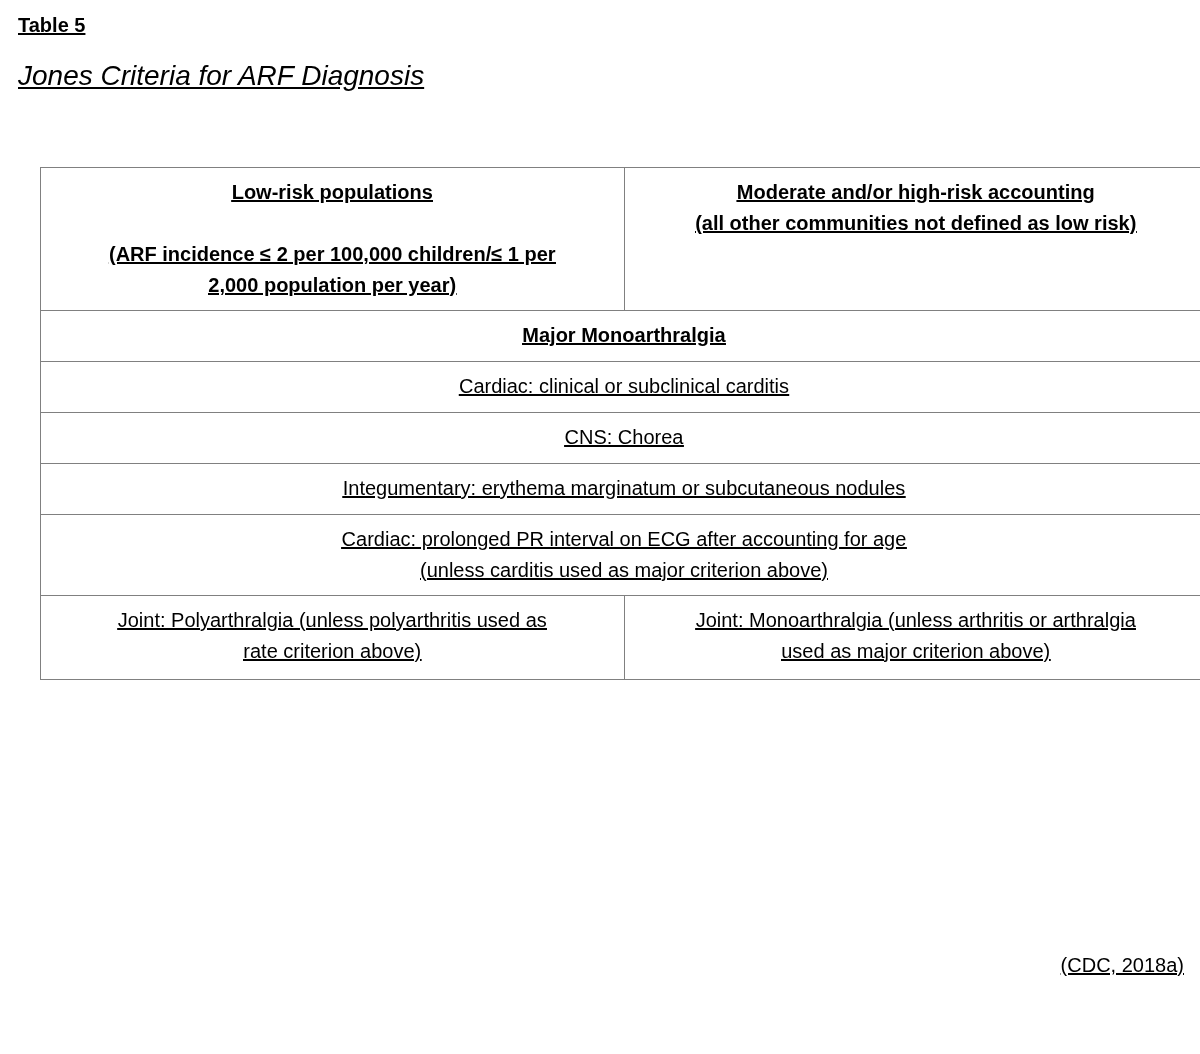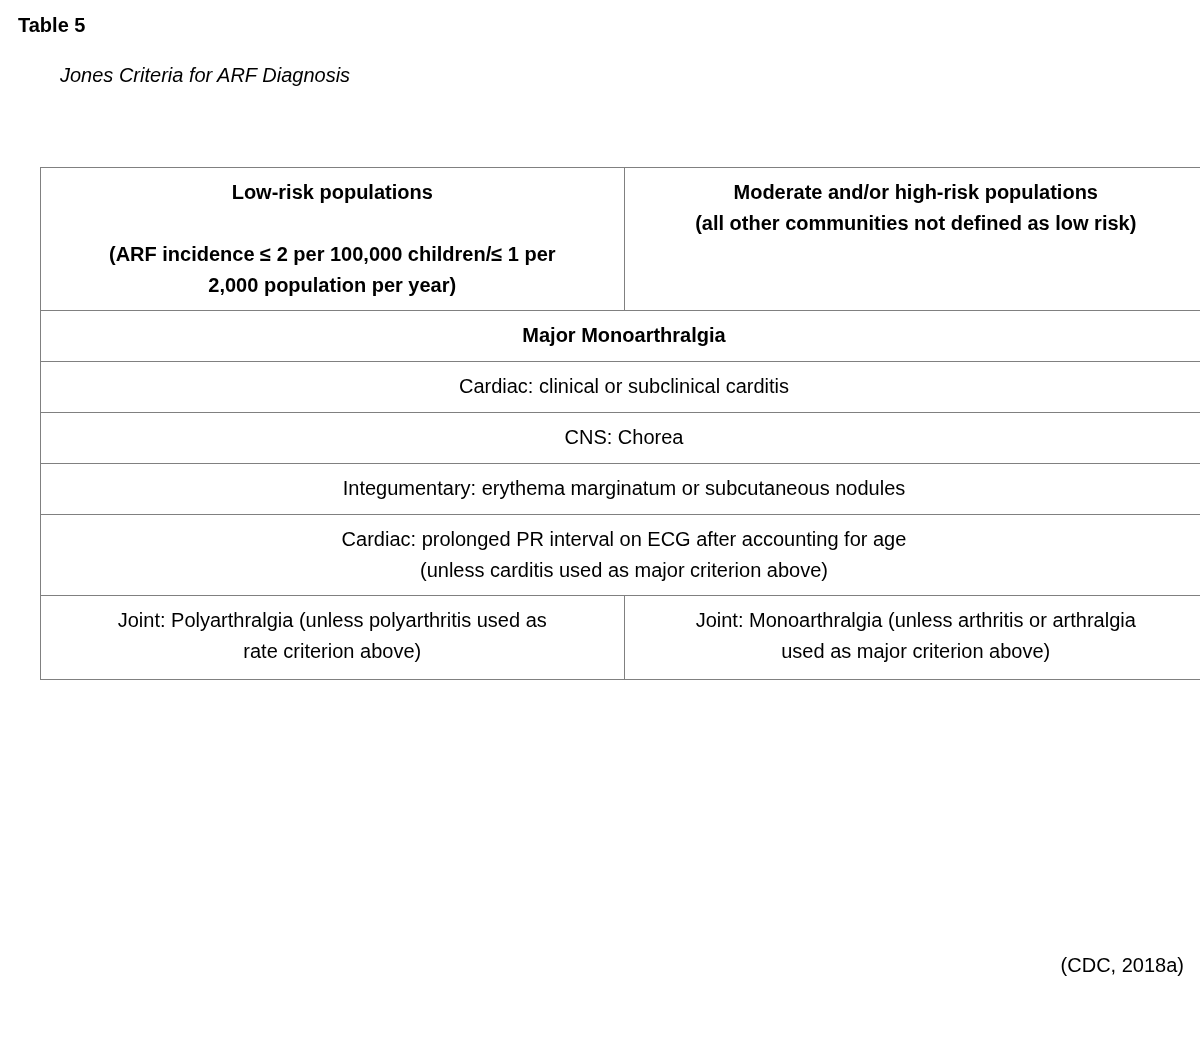--- a/index.html
+++ b/index.html
@@ -1,15 +1,15 @@
 <!DOCTYPE html>
 <html><head>
 <meta charset="utf-8">
 <style>
-  * { box-sizing: border-box; }
+  * { box-sizing: border-box; text-decoration: underline; }
   html, body { margin: 0; padding: 0; background: #ffffff; }
   body {
     font-family: "Liberation Sans", sans-serif;
     color: #000000;
   }
   .page {
     position: relative;
     width: 1200px;
     height: 1054px;
     background: #ffffff;
@@ -20,24 +20,23 @@
     left: 18px;
     top: 10px;
     font-size: 20px;
     font-weight: bold;
     line-height: 31px;
   }
   .doc-caption {
     position: absolute;
     left: 18px;
     top: 60px;
-    font-size: 20px;
+    font-size: 28px;
     font-style: italic;
     line-height: 31px;
-    margin-left: 42px;
   }
   table.jones {
     position: absolute;
     left: 16px;
     top: 167px;
     width: 1168px;
     border-collapse: collapse;
     table-layout: fixed;
     margin-left: 24px;
   }
@@ -83,21 +82,21 @@
 
       <tr class="rh-header">
         <td class="bold">
           <div>Low-risk populations</div>
           <div class="hdr-sub">
             <div>(ARF incidence ≤ 2 per 100,000 children/≤ 1 per</div>
             <div>2,000 population per year)</div>
           </div>
         </td>
         <td class="bold">
-          <div>Moderate and/or high-risk populations</div>
+          <div>Moderate and/or high-risk accounting</div>
           <div>(all other communities not defined as low risk)</div>
         </td>
       </tr>
 
       <tr class="rh-single">
         <td colspan="2" class="bold">Major Monoarthralgia</td>
       </tr>
 
       <tr class="rh-single">
         <td colspan="2">Cardiac: clinical or subclinical carditis</td>

